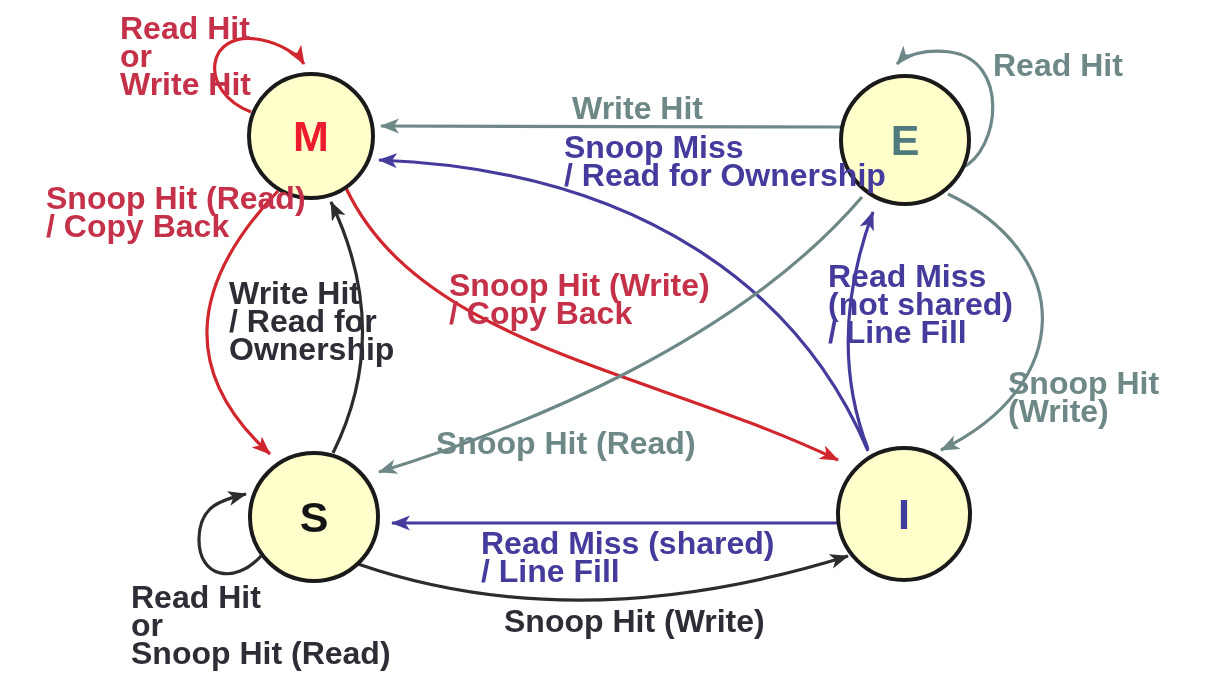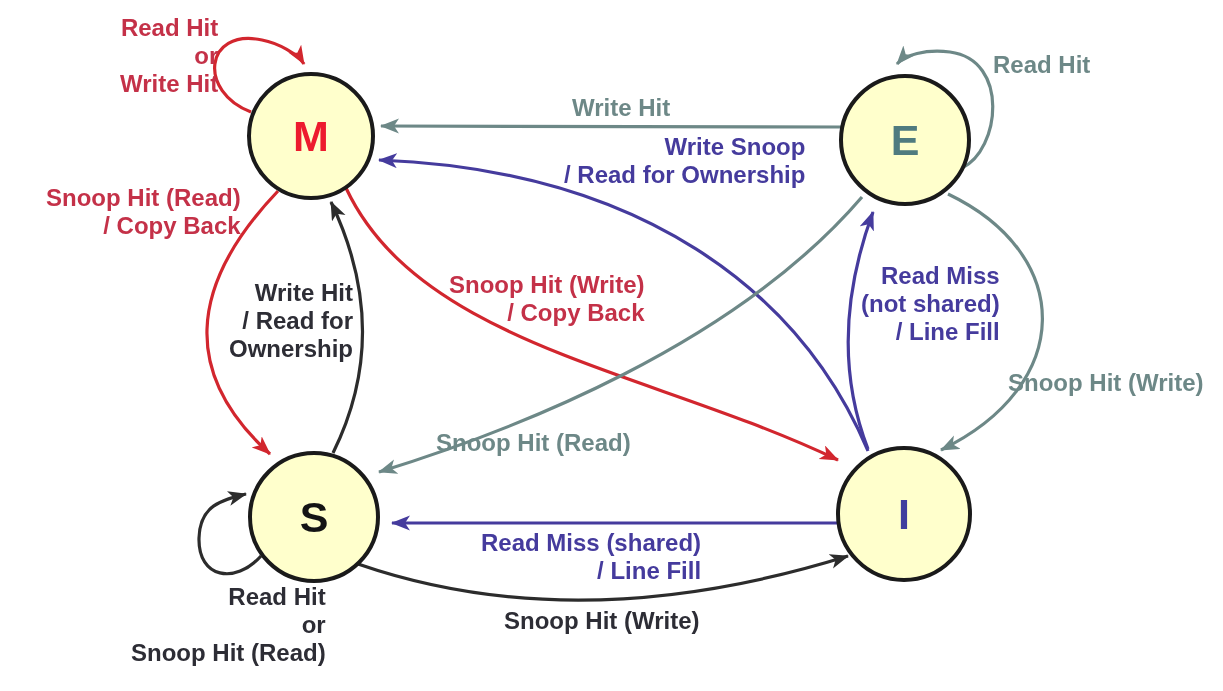--- a/index.html
+++ b/index.html
@@ -26,23 +26,22 @@
     transform:translate(-50%,-54%);
     font-size:43px;font-weight:bold;line-height:1;
     user-select:none;
   }
   .c-m{color:var(--letter-m);}
   .c-e{color:var(--letter-e);}
   .c-s{color:var(--letter-s);}
   .c-i{color:var(--letter-i);}
   .lbl{
     position:absolute;
-    font-size:24px;font-weight:bold;line-height:28px;
+    font-size:32px;font-weight:bold;line-height:28px;
     white-space:pre-line;
-    text-align:right;
   }
   .t-red{color:var(--red-label);}
   .t-gray{color:var(--gray);}
   .t-purple{color:var(--purple);}
   .t-ink{color:var(--ink);}
 </style>
 </head>
 <body>
 
 <div id="stage">
@@ -87,30 +86,30 @@
   <div class="state-letter c-m" style="left:311px;top:138px">M</div>
   <div class="state-letter c-e" style="left:905px;top:142px">E</div>
   <div class="state-letter c-s" style="left:314px;top:519px">S</div>
   <div class="state-letter c-i" style="left:904px;top:516px">I</div>
 
   <div class="lbl t-red" style="left:120px;top:14px">Read Hit
 or
 Write Hit</div>
   <div class="lbl t-gray" style="left:993px;top:51px">Read Hit</div>
   <div class="lbl t-gray" style="left:572px;top:94px">Write Hit</div>
-  <div class="lbl t-purple" style="left:564px;top:133px">Write Snoop
+  <div class="lbl t-purple" style="left:564px;top:133px">Snoop Miss
 / Read for Ownership</div>
   <div class="lbl t-red" style="left:46px;top:184px">Snoop Hit (Read)
 / Copy Back</div>
   <div class="lbl t-ink" style="left:229px;top:279px">Write Hit
 / Read for
 Ownership</div>
   <div class="lbl t-red" style="left:449px;top:271px">Snoop Hit (Write)
 / Copy Back</div>
-  <div class="lbl t-purple" style="left:861px;top:262px">Read Miss
+  <div class="lbl t-purple" style="left:828px;top:262px">Read Miss
 (not shared)
 / Line Fill</div>
   <div class="lbl t-gray" style="left:1008px;top:369px">Snoop Hit (Write)</div>
   <div class="lbl t-gray" style="left:436px;top:429px">Snoop Hit (Read)</div>
   <div class="lbl t-purple" style="left:481px;top:529px">Read Miss (shared)
 / Line Fill</div>
   <div class="lbl t-ink" style="left:504px;top:607px">Snoop Hit (Write)</div>
   <div class="lbl t-ink" style="left:131px;top:583px">Read Hit
 or
 Snoop Hit (Read)</div>

